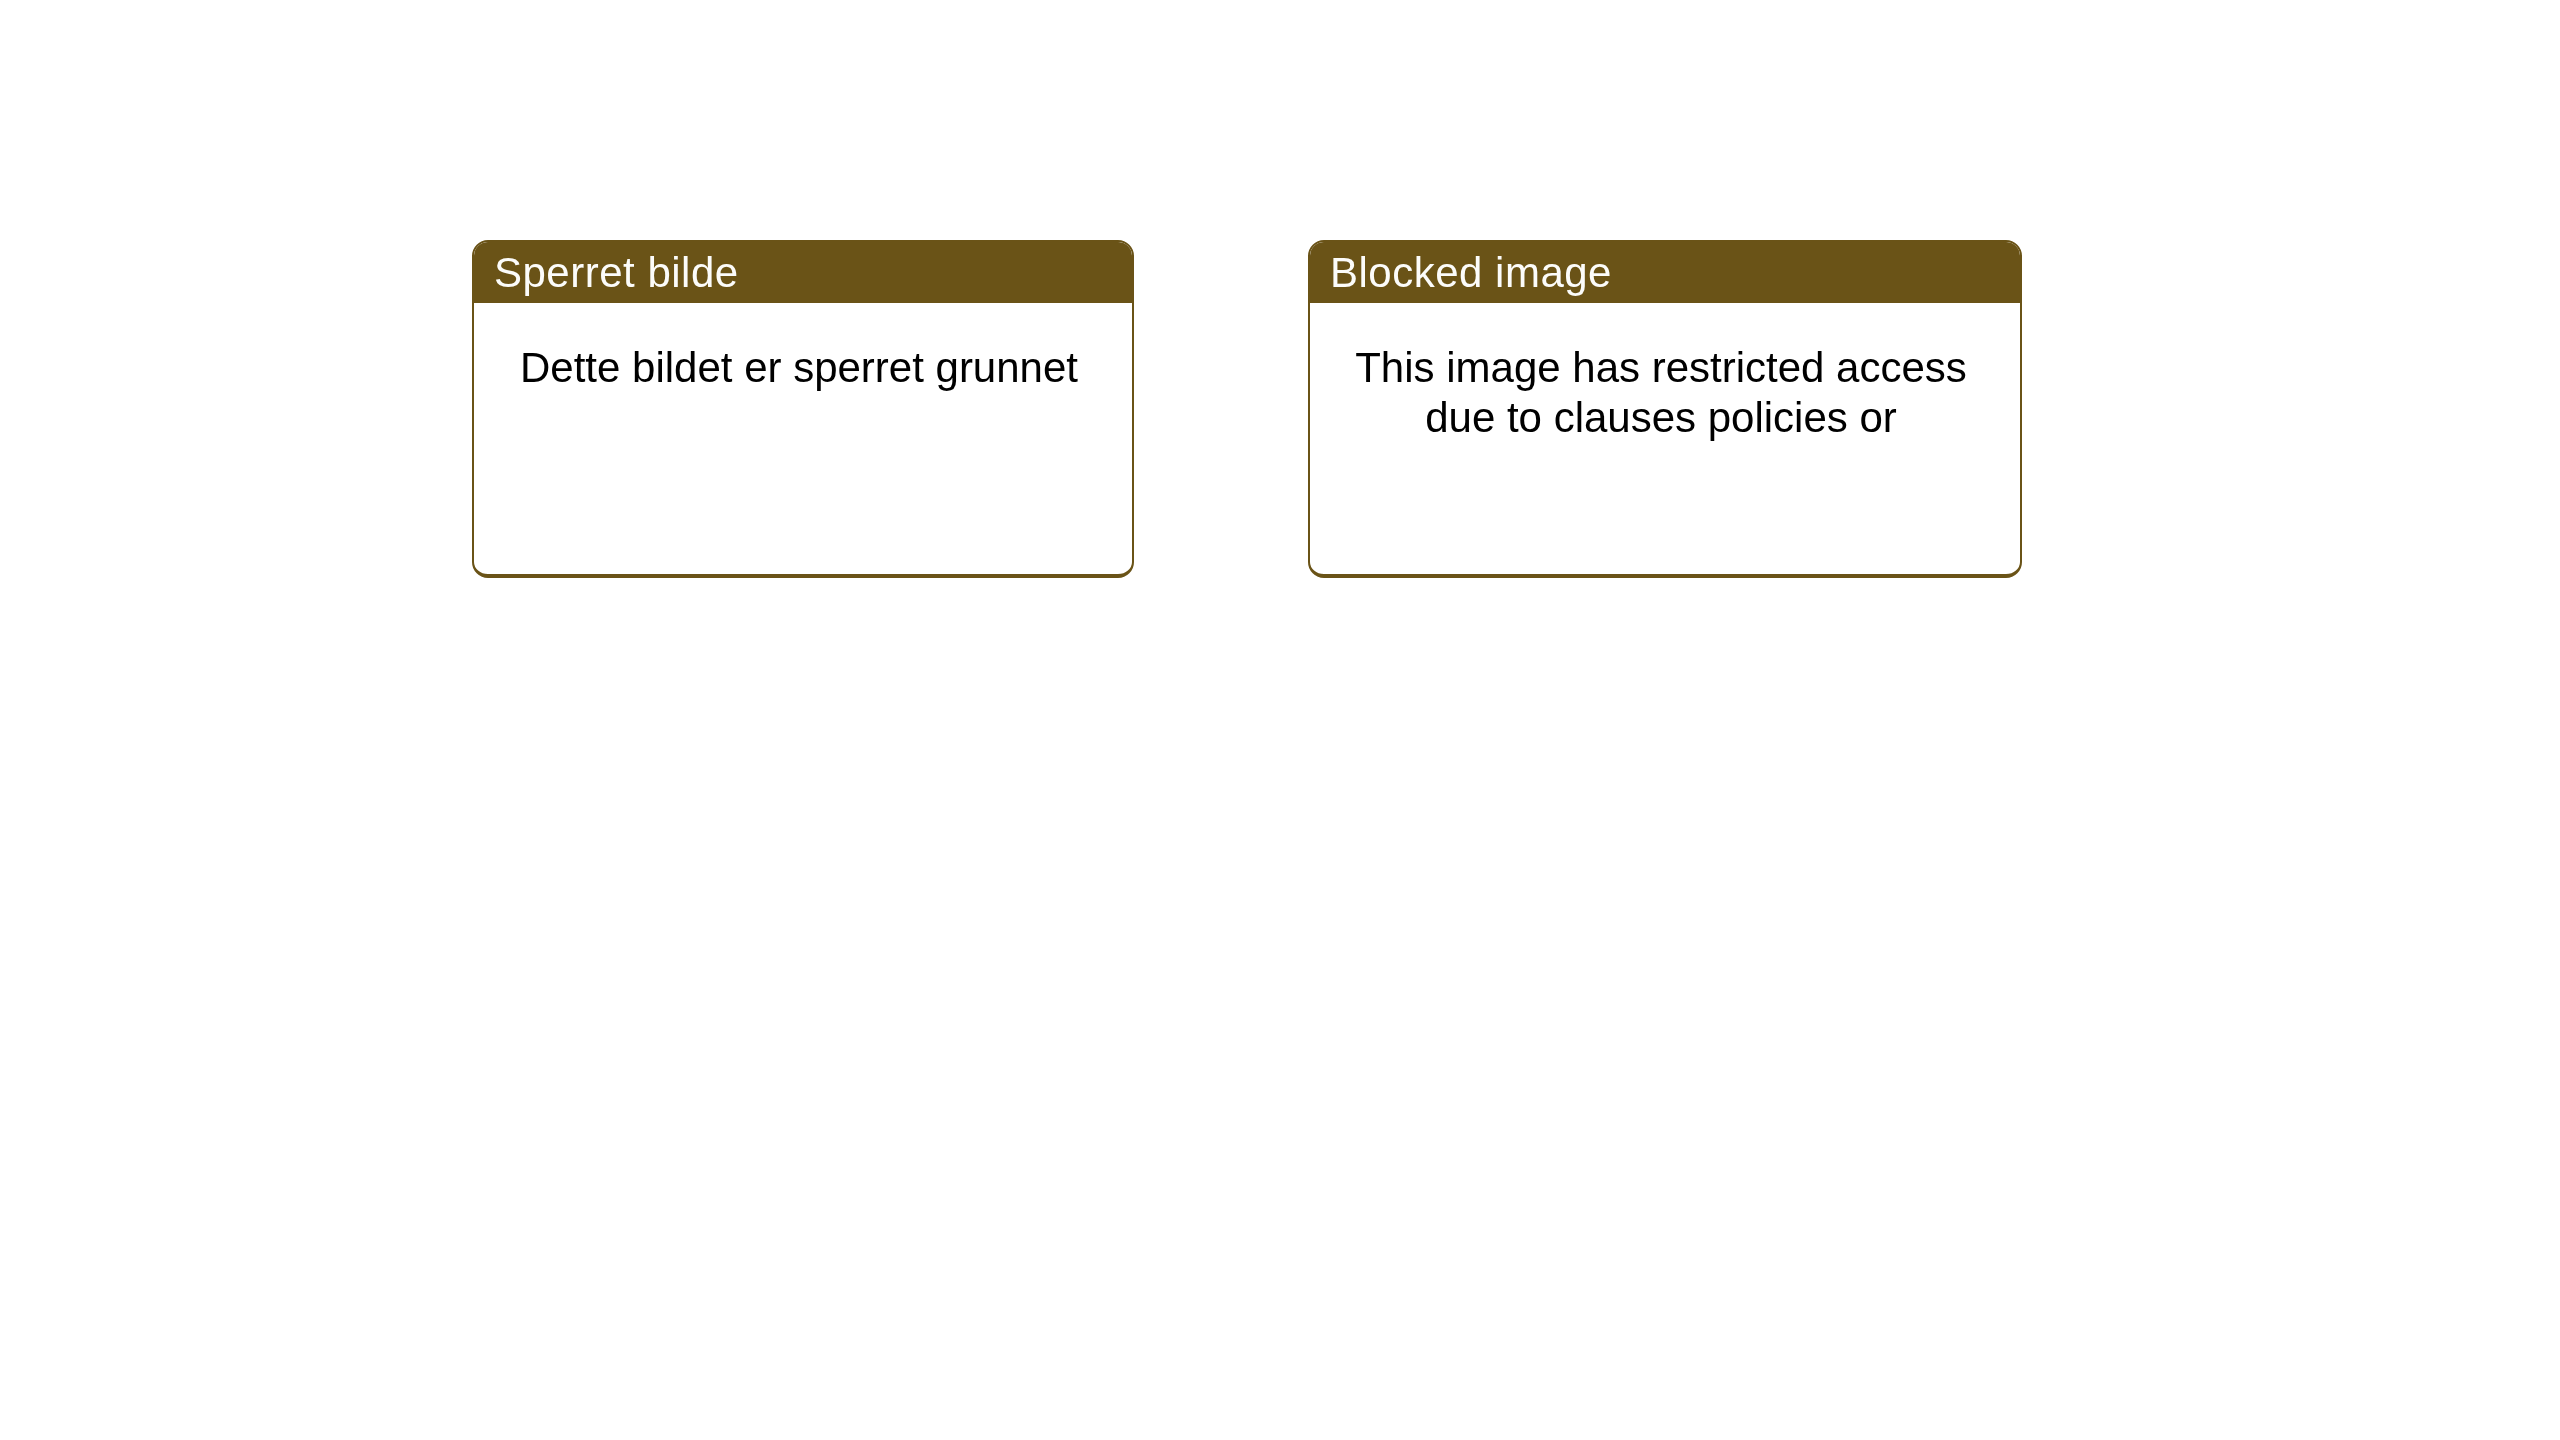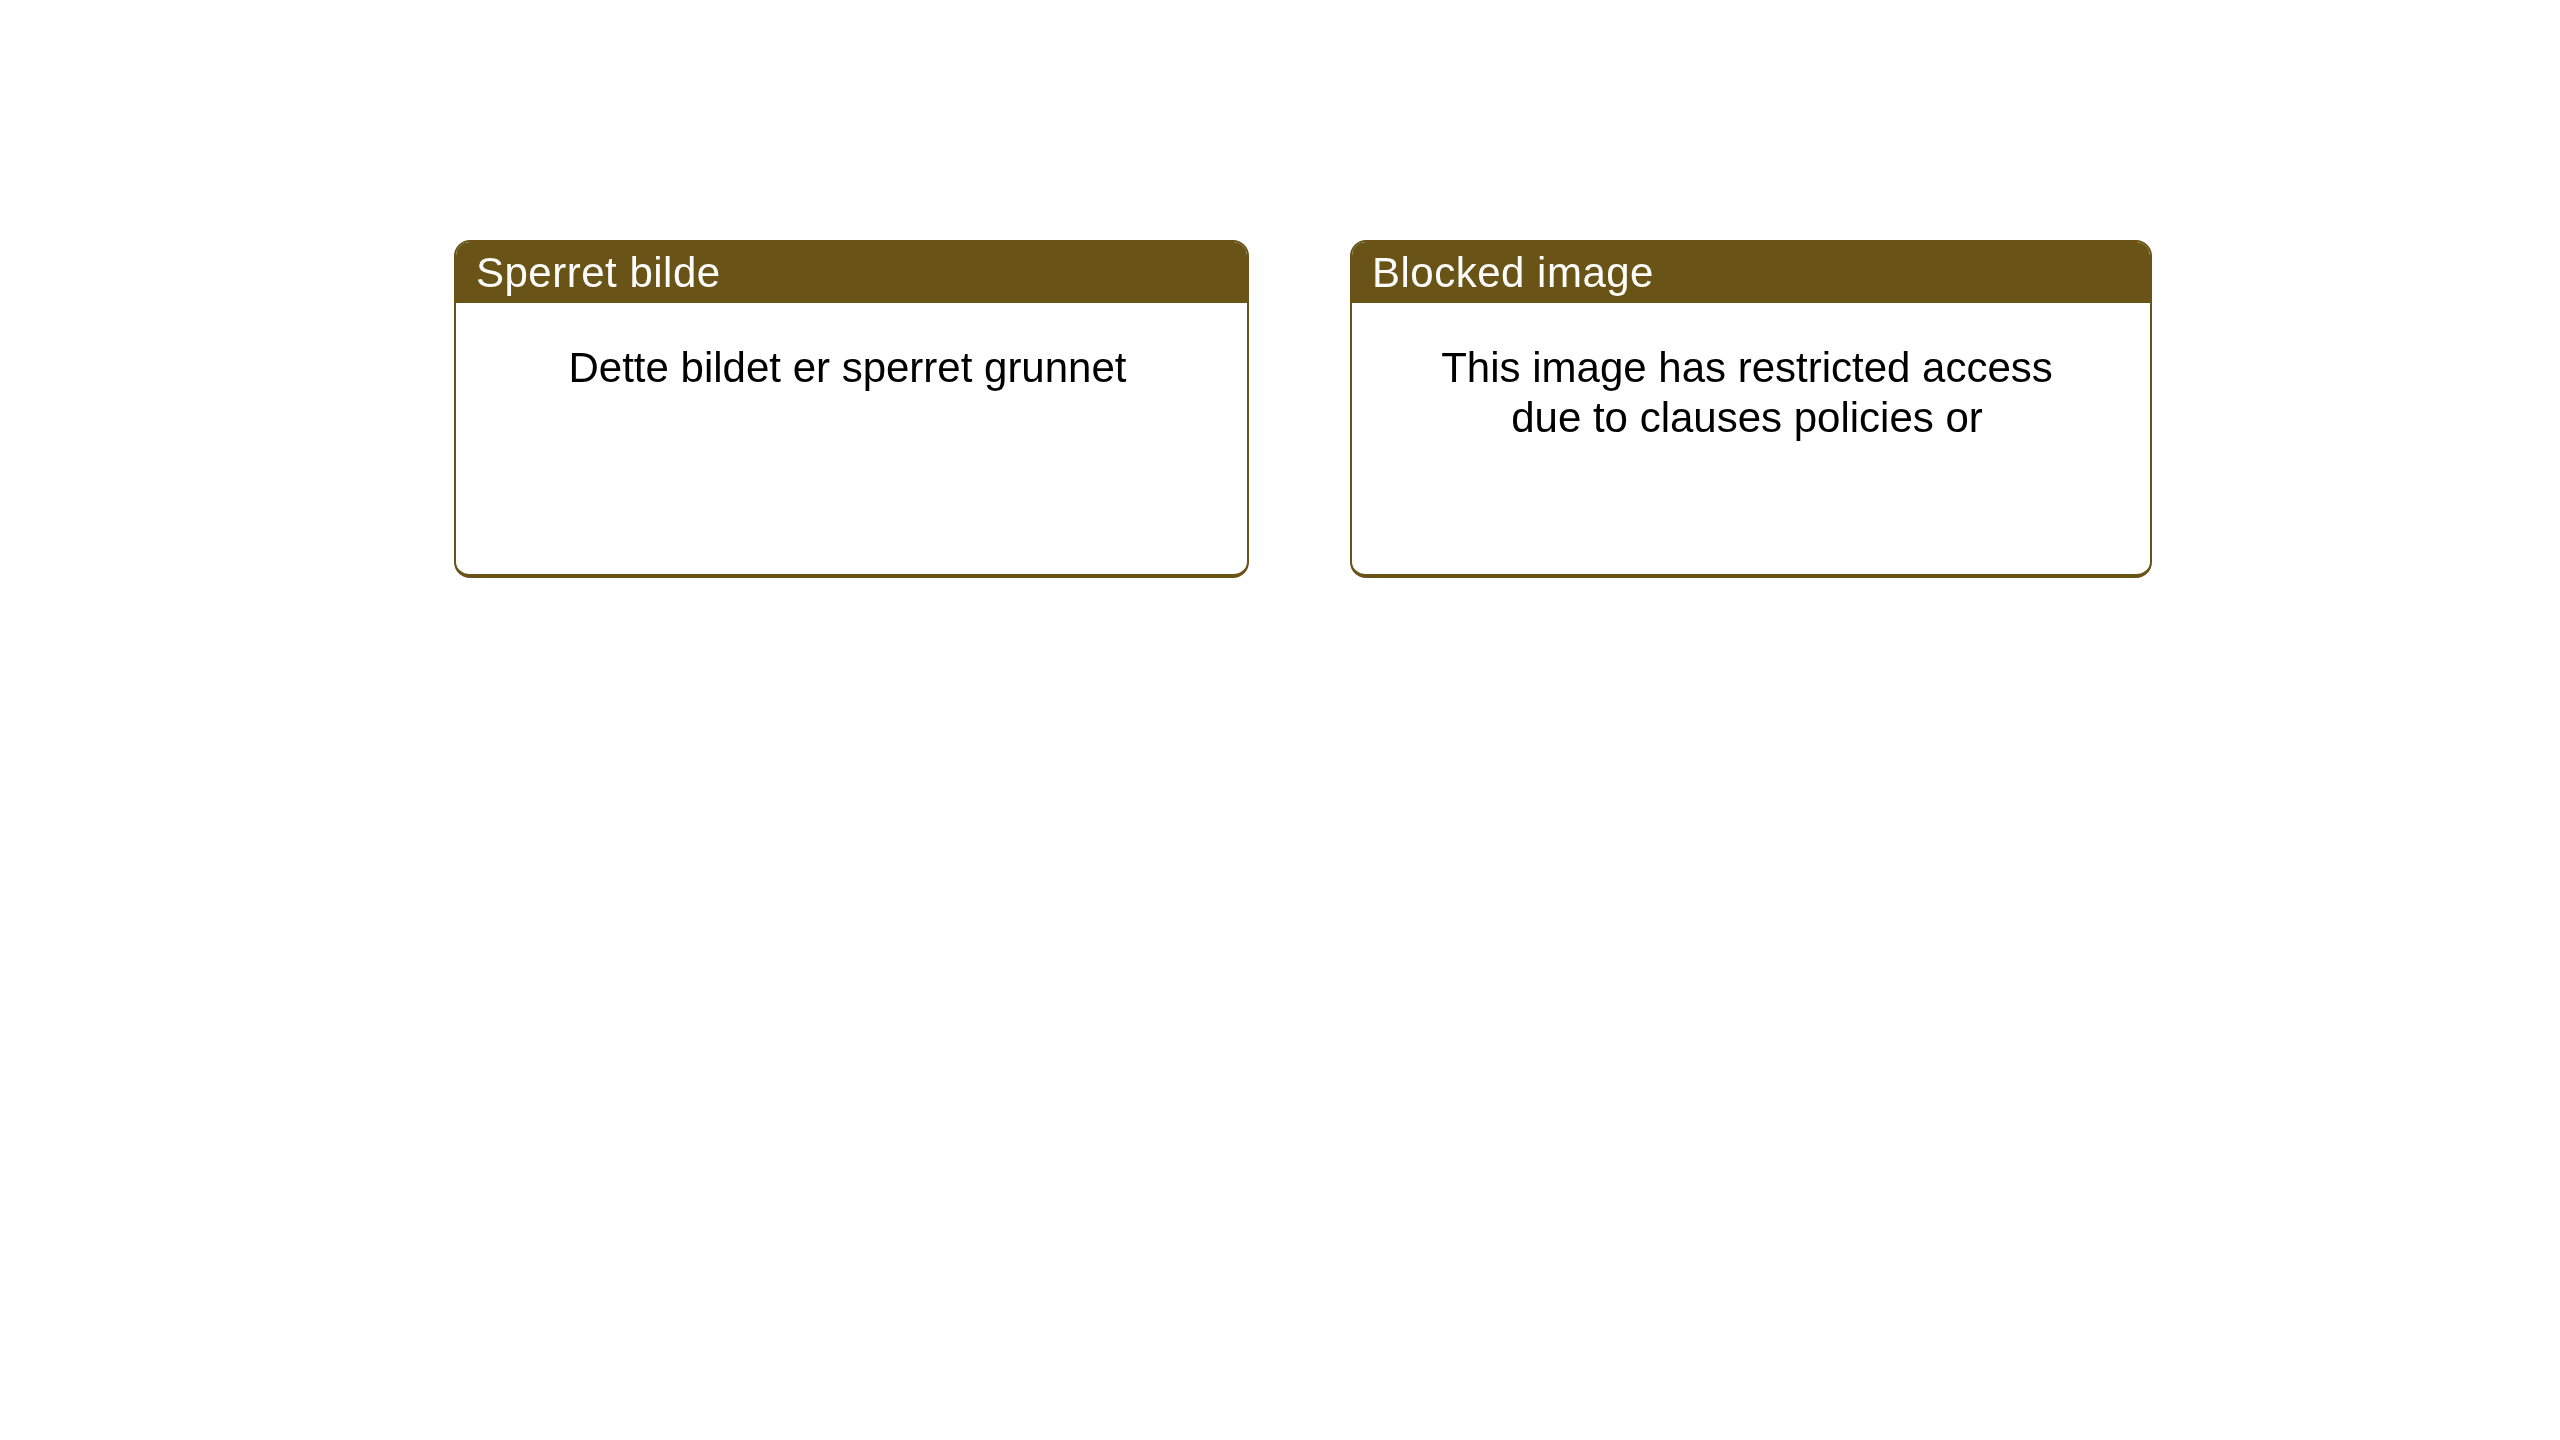--- a/index.html
+++ b/index.html
@@ -23,26 +23,26 @@
     top: 240px;
     height: 338px;
     box-sizing: border-box;
     background: var(--card-body-bg, #ffffff);
     border: 2px solid var(--accent, #6a5317);
     border-bottom-width: 4px;
     border-radius: 16px;
     overflow: hidden;
   }
   .card--no {
-    left: 454px;
-    width: 795px;
+    left: 472px;
+    width: 662px;
   }
   .card--en {
-    left: 1350px;
-    width: 802px;
+    left: 1308px;
+    width: 714px;
   }
   .card-header {
     height: 61px;
     background: var(--accent, #6a5317);
     display: flex;
     align-items: center;
     padding: 0 20px;
     border-radius: 13px 13px 0 0;
   }
   .card-title {

